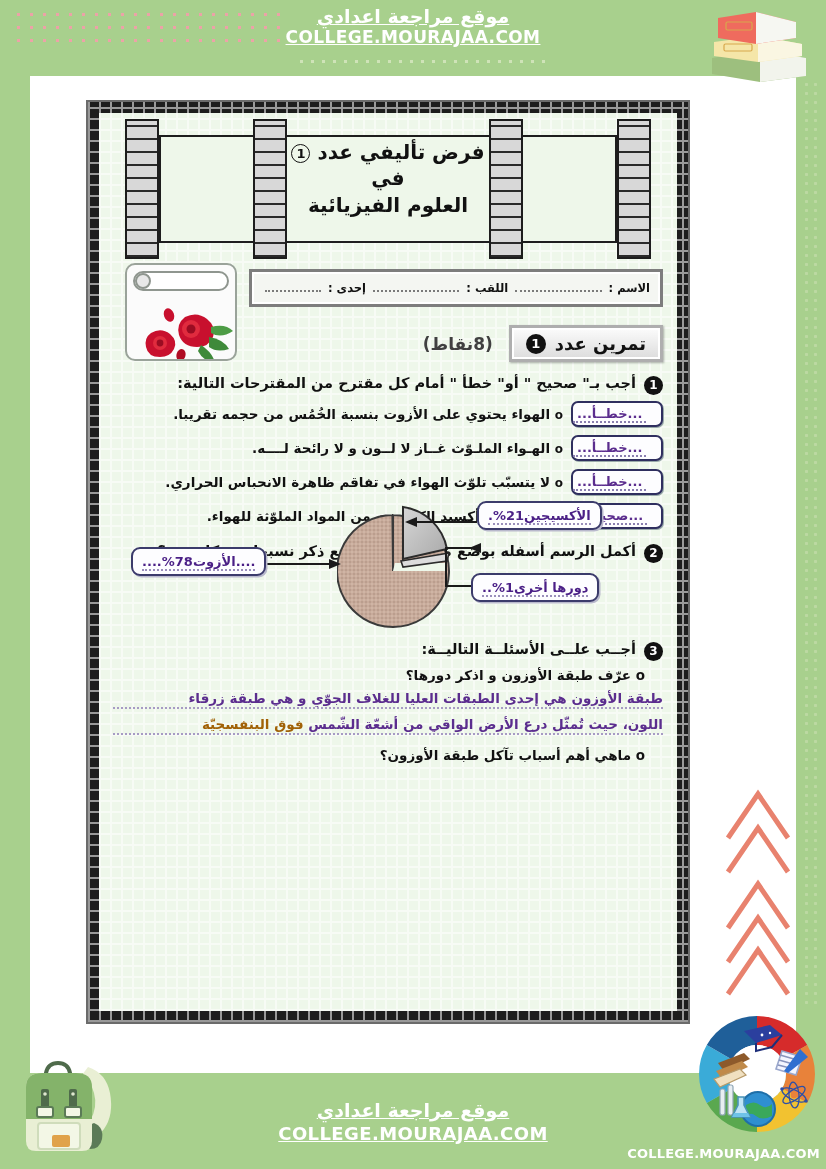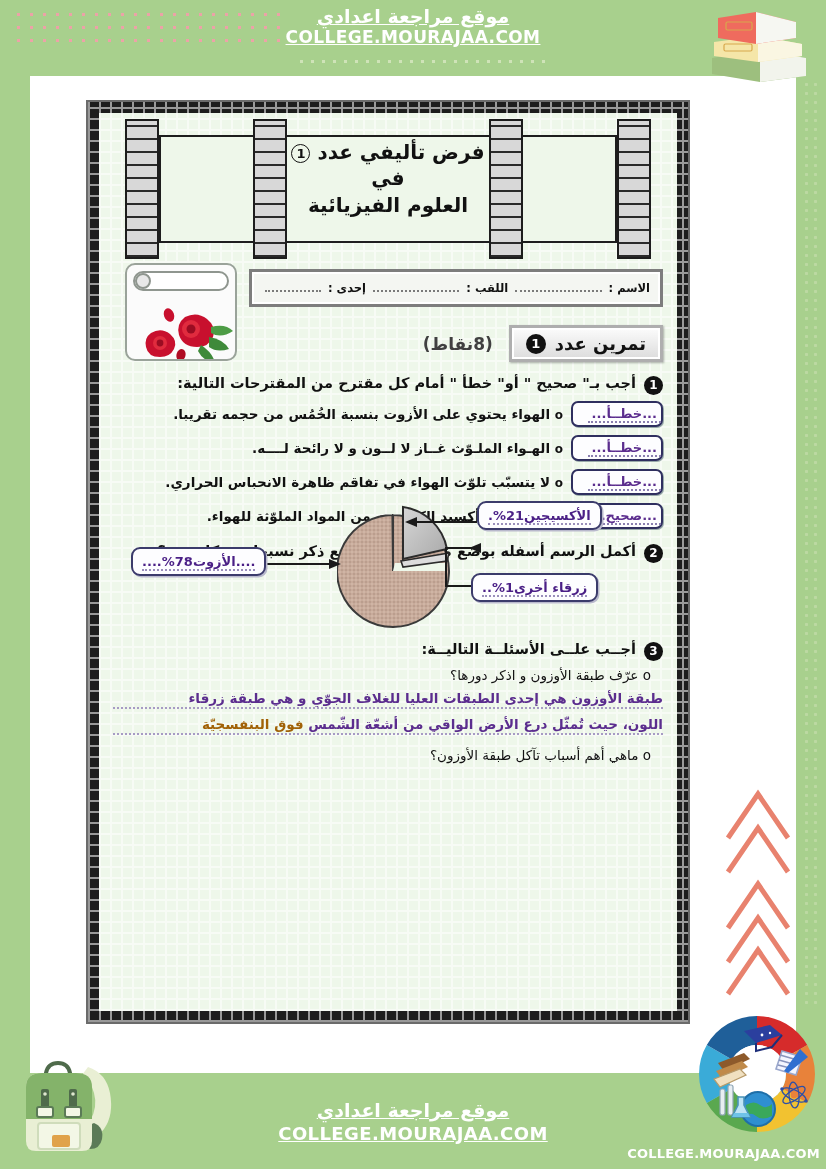--- a/index.html
+++ b/index.html
@@ -174,21 +174,21 @@
   .stmt-list { margin-top: 6px; }
   .stmt {
     display: flex; align-items: center; gap: 8px; margin-bottom: 8px;
   }
   .stmt-txt { font-size: 13.5px; font-weight: bold; color: #111; }
   .stmt-txt .circ { font-size: 12px; }
   .ans-box {
     flex: none; width: 92px; height: 26px;
     border: 2px solid #2f2f5f; border-radius: 7px; background: #fdfdff;
     box-shadow: 1px 1px 0 #9aa; display: flex; align-items: center;
-    justify-content: flex-start;
+    justify-content: flex-end;
   }
   .ans-txt {
     font-size: 13px; font-weight: bold; color: #5b2d8e;
     border-bottom: 2px dotted #8a7fb0; padding: 0 4px;
     letter-spacing: 1px;
   }
 
   
   .chart-zone { position: absolute; left: 16px; right: 14px; top: 382px; height: 140px; }
   .pie-wrap { position: absolute; left: 222px; top: 6px; width: 130px; height: 128px; }
@@ -205,21 +205,21 @@
   .leader { position: absolute; background: #1a1a1a; }
 
   
   .hw-zone { position: absolute; left: 14px; right: 14px; top: 528px; direction: rtl; }
   .hw-line {
     font-size: 13.5px; font-weight: bold; color: #5b2d8e;
     border-bottom: 2px dotted #a79bc4; padding-bottom: 1px; margin-bottom: 7px;
     white-space: nowrap; overflow: hidden;
   }
   .hw-line .red { color: #a16207; }
-  .q-sub { font-size: 13.5px; font-weight: normal; color: #111; margin: 4px 12px 7px; }
+  .q-sub { font-size: 13.5px; font-weight: bold; color: #111; margin: 4px 18px 7px; }
 
   
   .books { position: absolute; right: 8px; top: 4px; width: 120px; height: 82px; z-index: 7; }
   .backpack { position: absolute; left: 6px; bottom: 8px; width: 118px; height: 112px; z-index: 7; }
   .logo { position: absolute; right: 8px; bottom: 34px; width: 122px; height: 122px; z-index: 7; }
 </style>
 </head>
 <body>
 
 <div class="page-bg"></div>
@@ -405,21 +405,21 @@
           <path d="M14 2 L2 7 L14 12 Z" fill="#1a1a1a"></path>
         </svg>
 
       <div class="lbl lbl-oxy">
         <span class="dotted">الأكسيجين21%.</span>
       </div>
       <div class="lbl lbl-nit">
         <span class="dotted">....الأزوت78%....</span>
       </div>
       <div class="lbl lbl-other">
-        <span class="dotted">زرقاء أخرى1%..</span>
+        <span class="dotted">دورها أخرى1%..</span>
       </div>
     </div>
 
     <div class="hw-zone">
       <div class="q-line">
         <span class="q-bullet">3</span>
         <span>أجــب علــى الأسئلــة التاليــة:</span>
       </div>
 
       <div class="q-sub">

